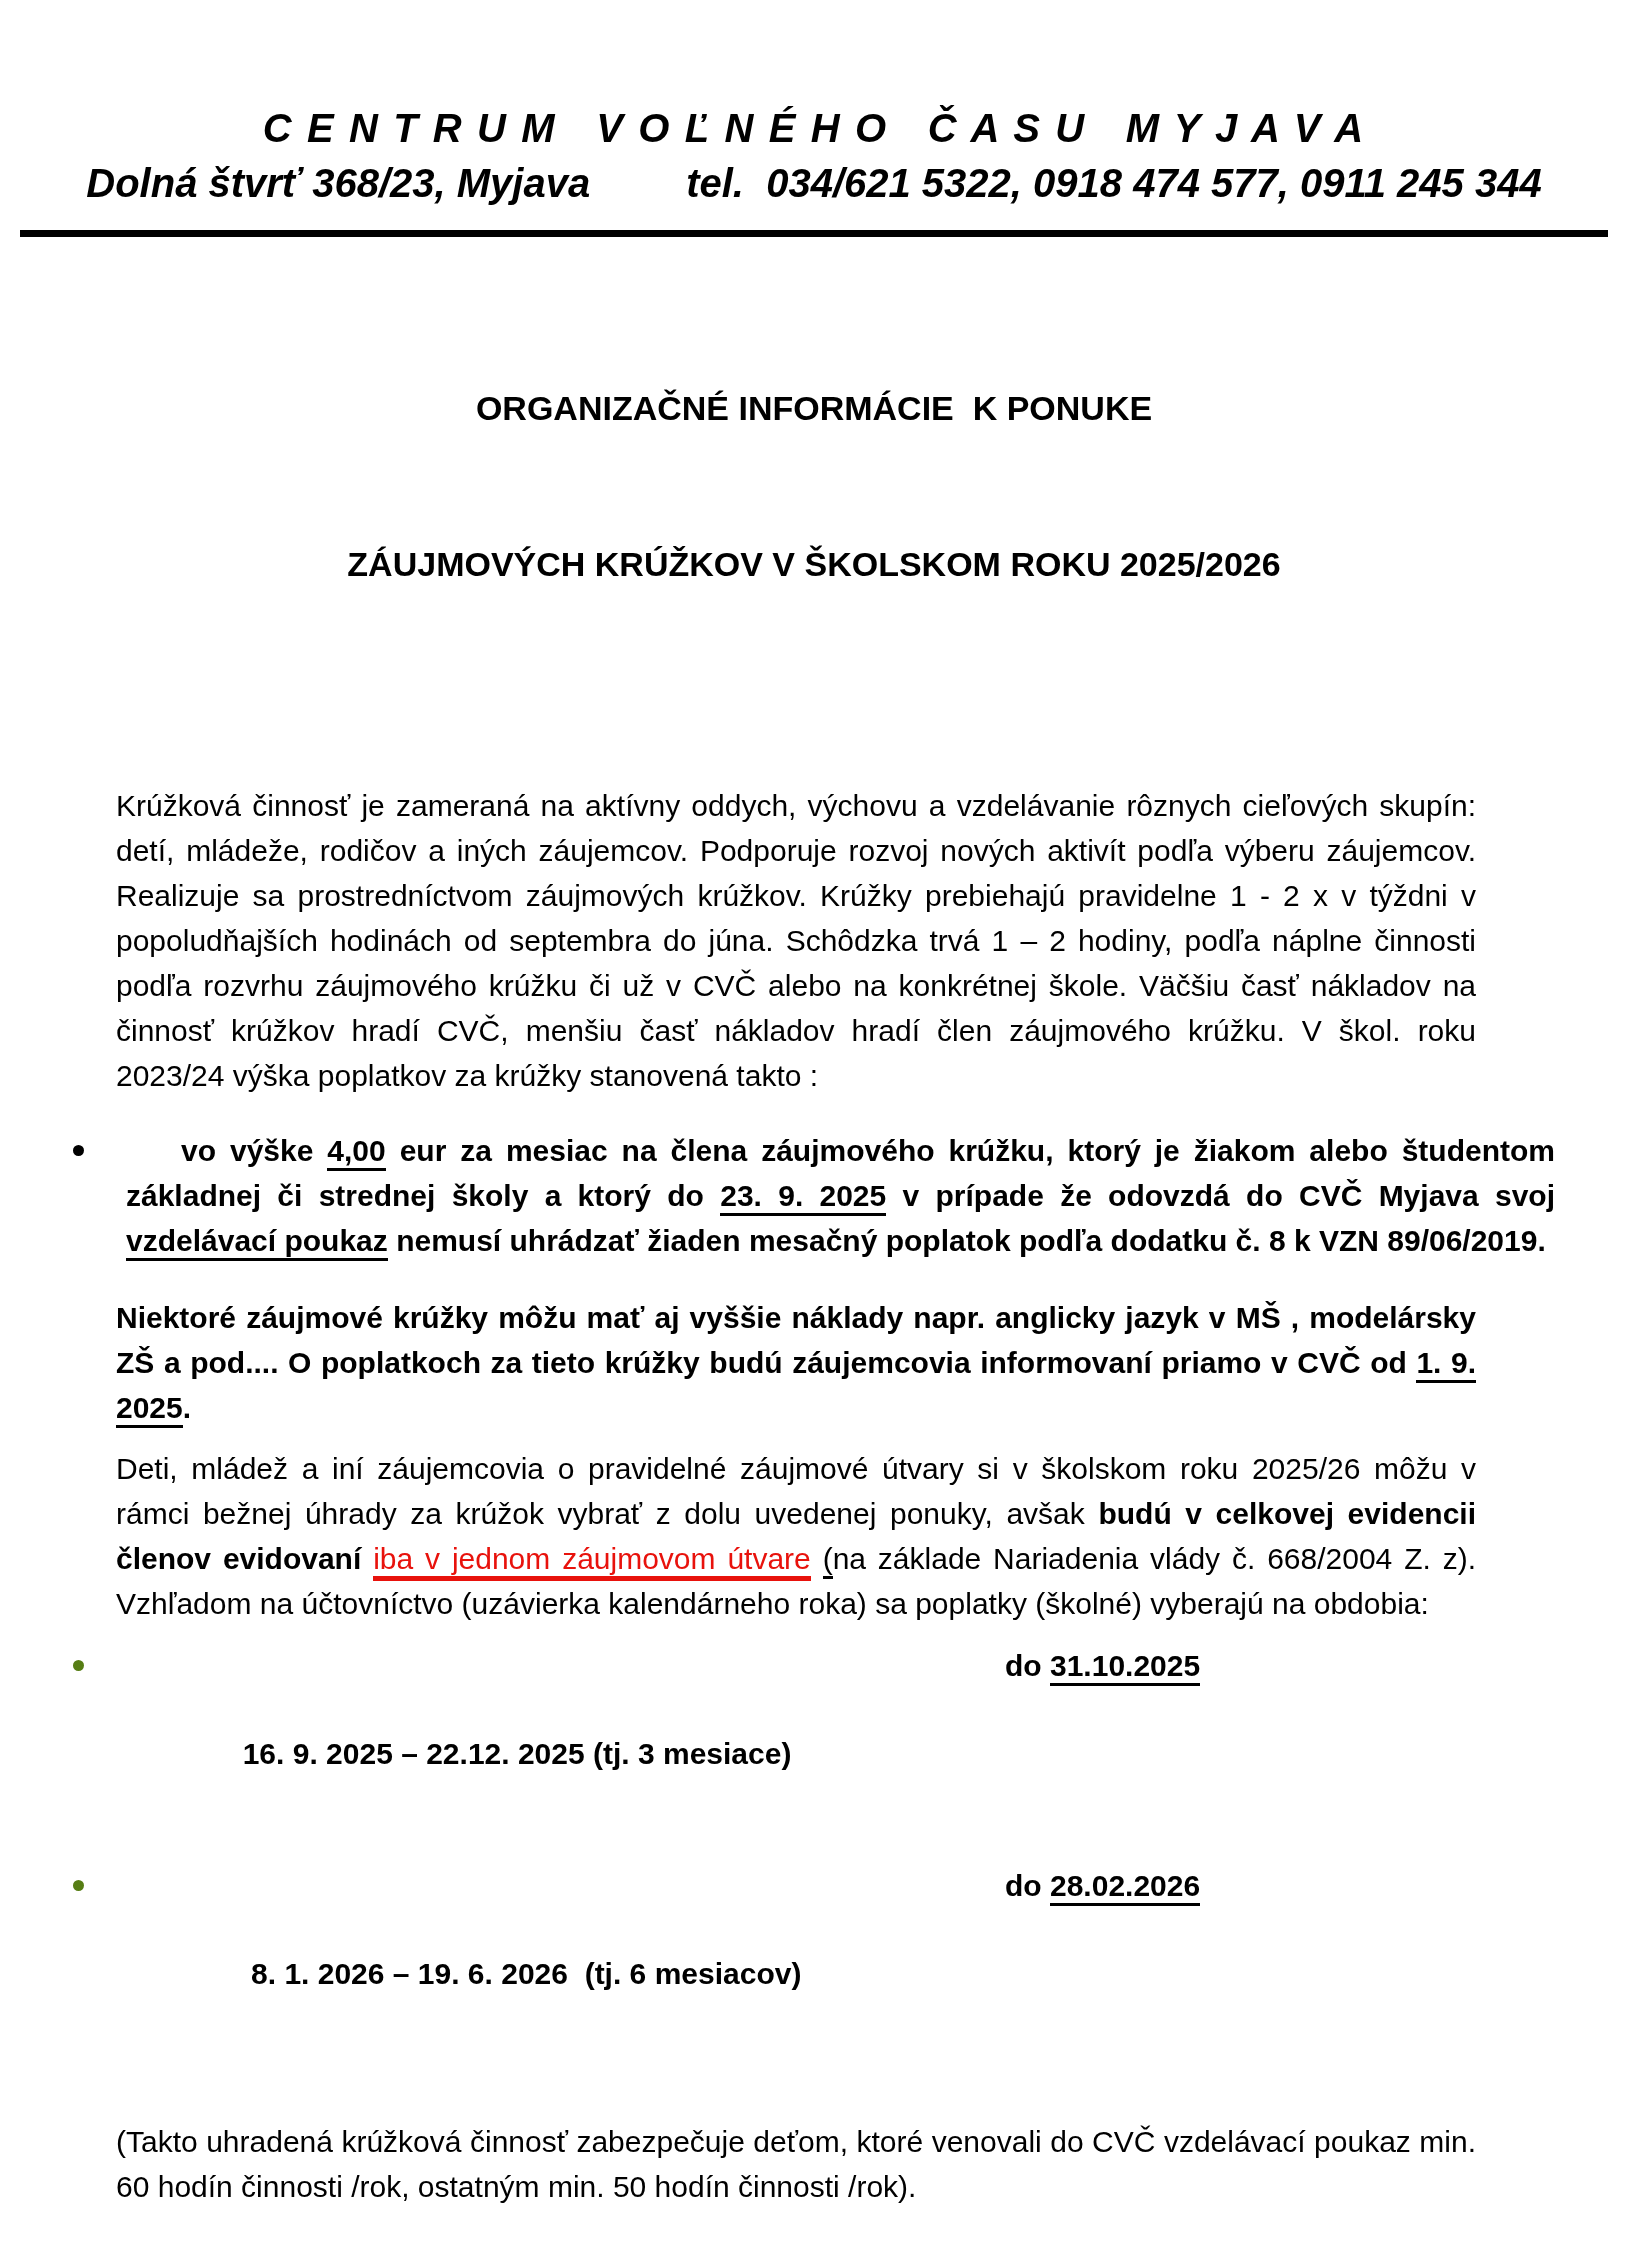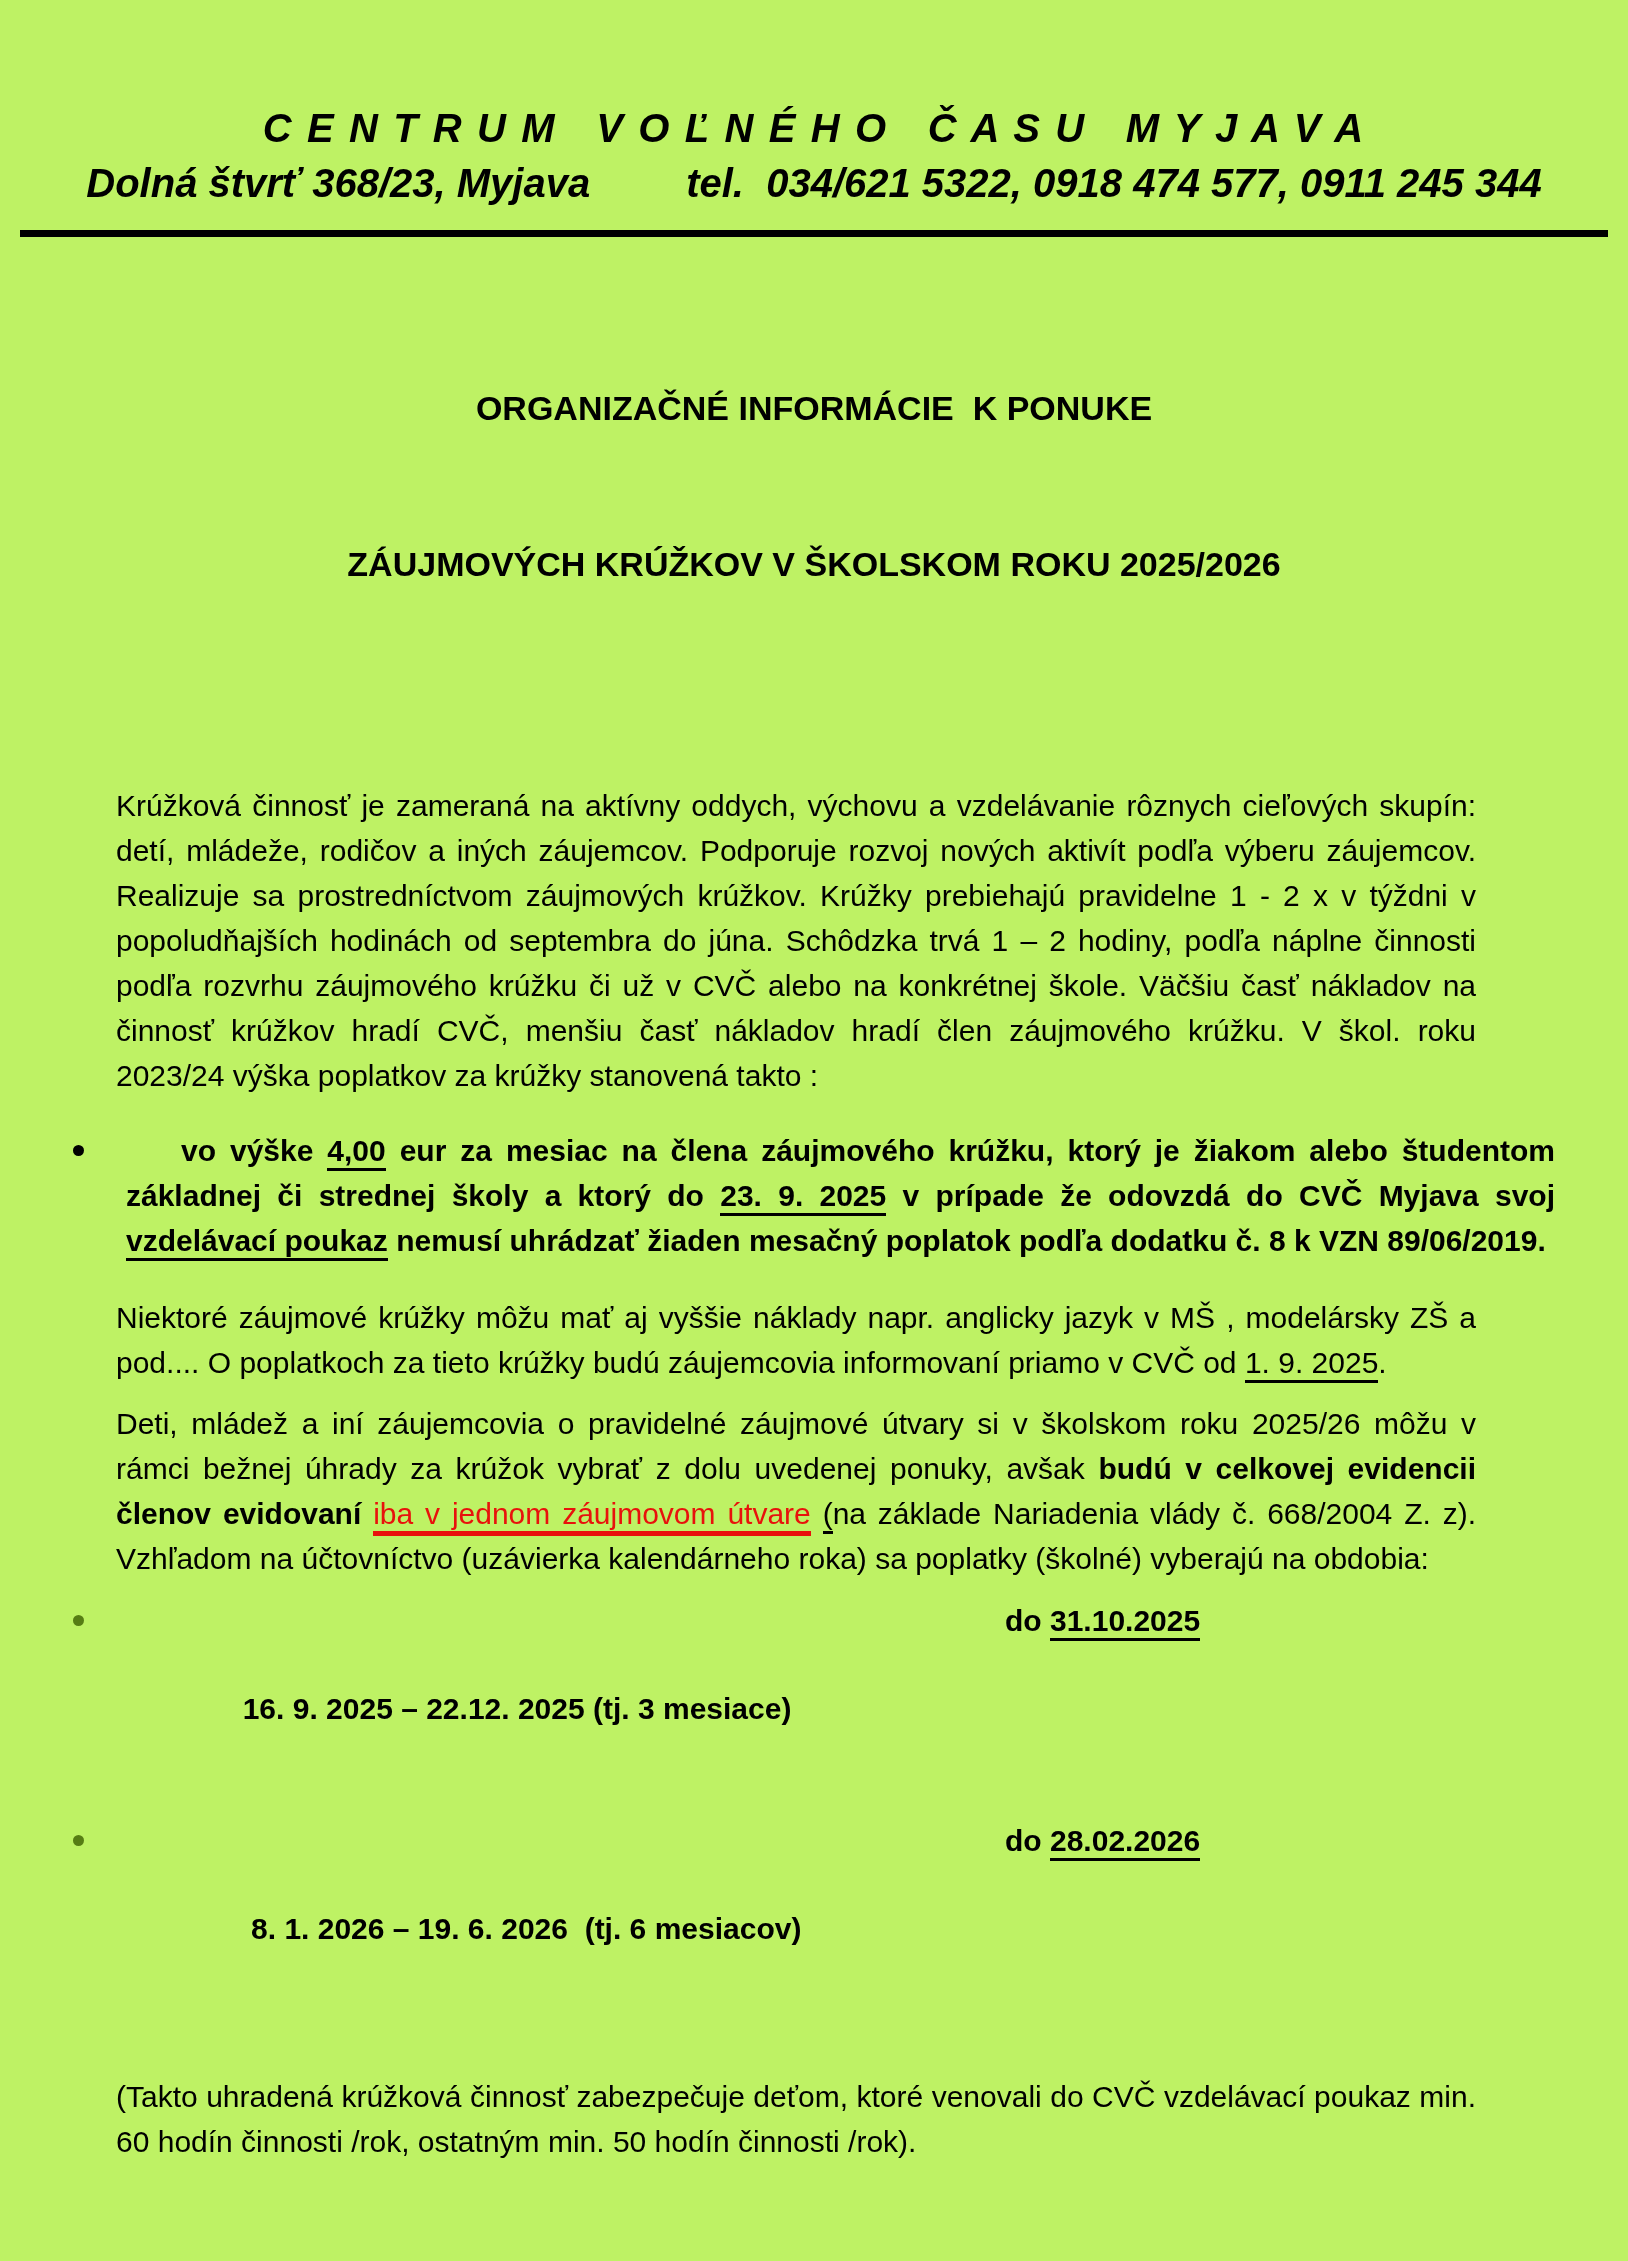--- a/index.html
+++ b/index.html
@@ -1,32 +1,32 @@
 <!DOCTYPE html>
 <html lang="sk" style="font-size:11.3px"><head>
 <meta charset="utf-8">
 <style>
   html,body{margin:0;padding:0;background:#888;}
   .page{
-    width:1628px;height:2261px;background:#bef264;color:#000;
+    width:1628px;height:2261px;background:#ffffff;color:#000;
     font-family:"Liberation Sans", sans-serif;
     position:relative;overflow:hidden;box-sizing:border-box;
   }
   
   .letterhead{padding-top:106px;text-align:center;font-weight:bold;font-style:italic;}
   .org-name{font-size:40px;letter-spacing:2.1px;white-space:pre;}
   .org-contact{margin-top:10px;font-size:40px;display:flex;justify-content:center;gap:96px;white-space:pre;}
   .rule{border-top:7px solid #000;margin:24px 20px 0 20px;}
   
   .doc-title{margin-top:41px;text-align:center;font-weight:bold;font-size:34px;line-height:52px;white-space:pre;}
   
   .content{font-size:30px;line-height:45px;}
   .para{margin:16px;padding-left:100px;padding-right:136px;text-align:justify;}
   .intro{margin-top:89px;}
-  .twopart{margin-top:32px;}
+  .twopart{margin-top:32px;font-weight:bold;}
   .note{margin-top:35px;}
   .b{font-weight:bold;}
   .u{border-bottom:3.5px solid currentColor;padding-bottom:0.7px;}
   .u-thick{border-bottom:5px solid currentColor;padding-bottom:0.7px;}
   .red{color:var(--red,#e8120c);}
   
   .bullet-row{position:relative;padding-left:126px;padding-right:73px;}
   .fee1{margin-top:30px;}
   .fee2{margin-top:34px;}
   .dot{position:absolute;left:73px;top:17px;width:11.3px;height:11.3px;border-radius:50%;background:#000;}

